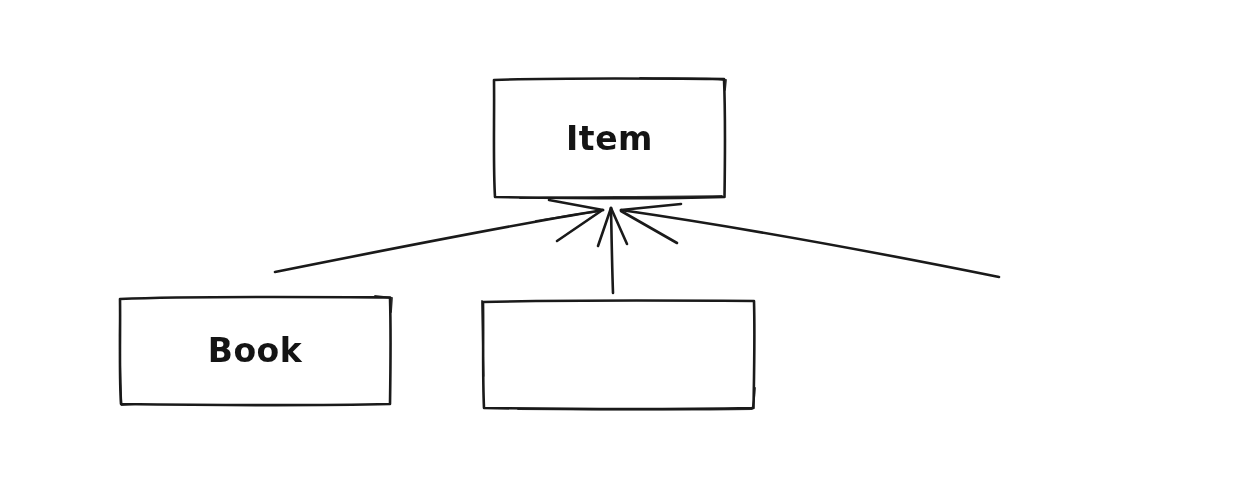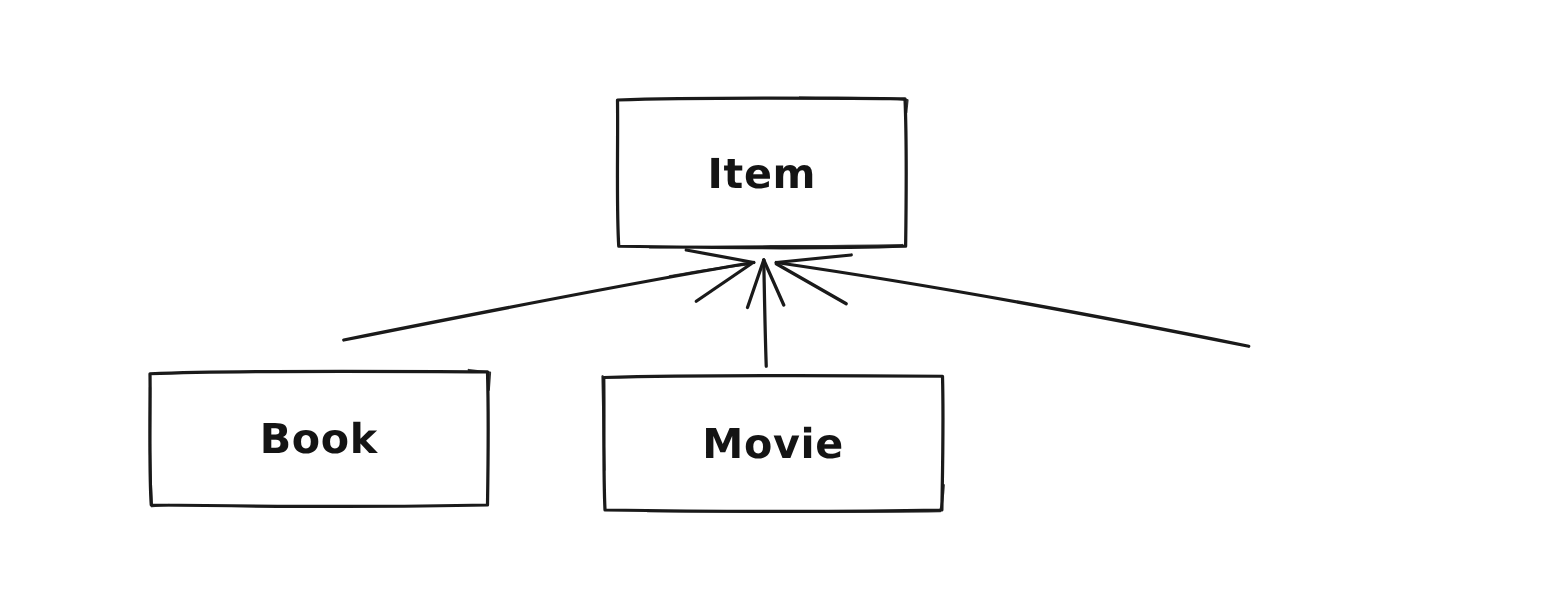--- a/index.html
+++ b/index.html
@@ -102,21 +102,20 @@
     </svg>
     <span class="label">Book</span>
   </div>
 
   <div class="node" id="node-movie">
     <svg class="frame" viewBox="0 0 281 117" preserveAspectRatio="none">
       <path d="M5,6 C85,4 205,4.5 276,5 C277,42 276,82 275.5,112 C195,113.5 80,113 6,112 C4.5,80 5.5,40 5,6 Z"></path>
       <path class="over" d="M4,5 C4.5,25 5,60 5.5,80"></path>
       <path class="over" d="M277,92 C276.5,100 276,108 274,113 C200,114 120,113.5 40,113"></path>
     </svg>
-    <span class="label">Movie</span>
   </div>
 
 
   <svg class="edges" viewBox="0 0 1246 490">
     <g>
       <path class="edge-line" d="M275,272 C380,251 500,227 603,210"></path>
       <path class="edge-overdraw" d="M536,221 C560,217 583,213 601,211"></path>
       <path class="edge-line" d="M603,210 L549,200"></path>
       <path class="edge-line" d="M601,211 L557,241"></path>
     </g>

